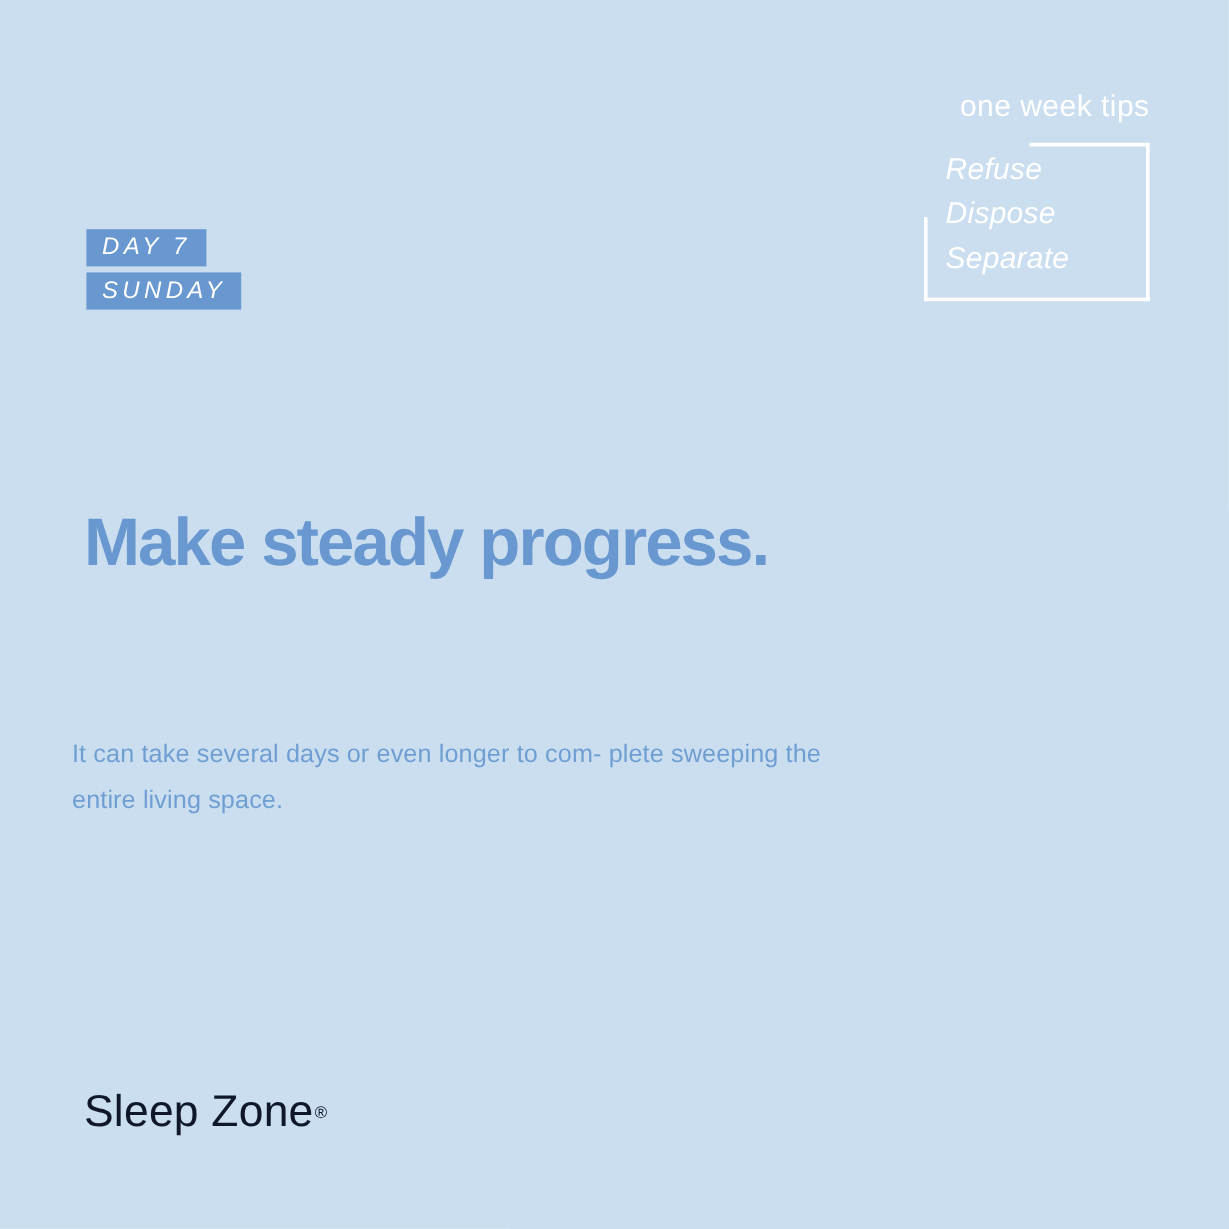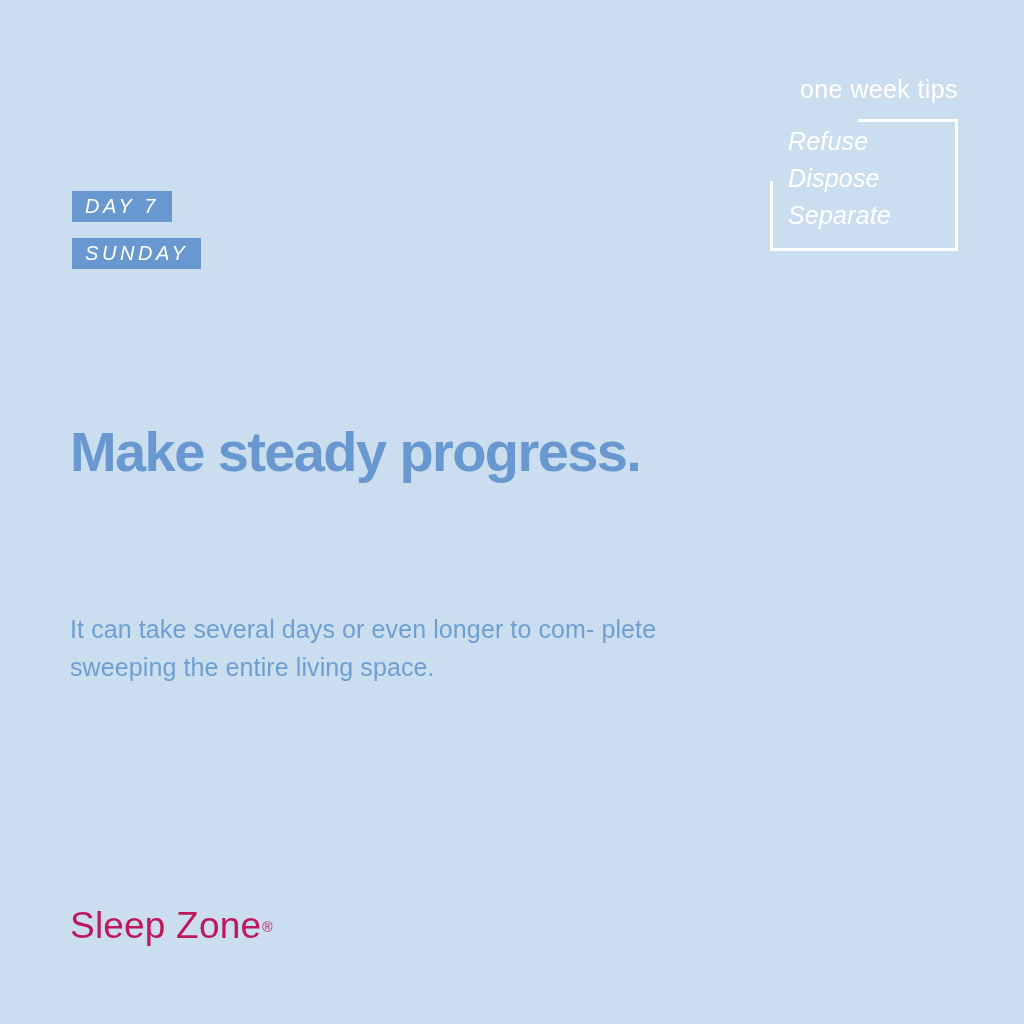--- a/index.html
+++ b/index.html
@@ -108,55 +108,55 @@
     padding: 5px 13px 6px 13px;
     line-height: 20px;
     white-space: nowrap;
     font-style: italic;
   }
   #badge-day-row {
     display: block;
   }
   #badge-weekday-row {
     display: block;
-    margin-top: 16px;
+    margin-top: 5px;
   }
 
   
   #headline {
     position: absolute;
     left: 70px;
     top: 362px;
     width: 660px;
     font-size: 56px;
     line-height: 104px;
     font-weight: 700;
     color: #6898cf;
     letter-spacing: -1.6px;
   }
 
   
   #body-copy {
     position: absolute;
-    left: 70px;
+    left: 60px;
     top: 610px;
     width: 640px;
-    font-size: 25px;
+    font-size: 21px;
     line-height: 38px;
     font-weight: 400;
     color: #6f9fd2;
     letter-spacing: 0.1px;
   }
 
   
   #logo {
     position: absolute;
     left: 70px;
     top: 905px;
-    color: #be185d;
+    color: #0f172a;
     white-space: nowrap;
   }
   #logo-wordmark {
     font-size: 37px;
     line-height: 42px;
     font-weight: 400;
     letter-spacing: 0.2px;
     vertical-align: baseline;
   }
   #logo-trademark {

